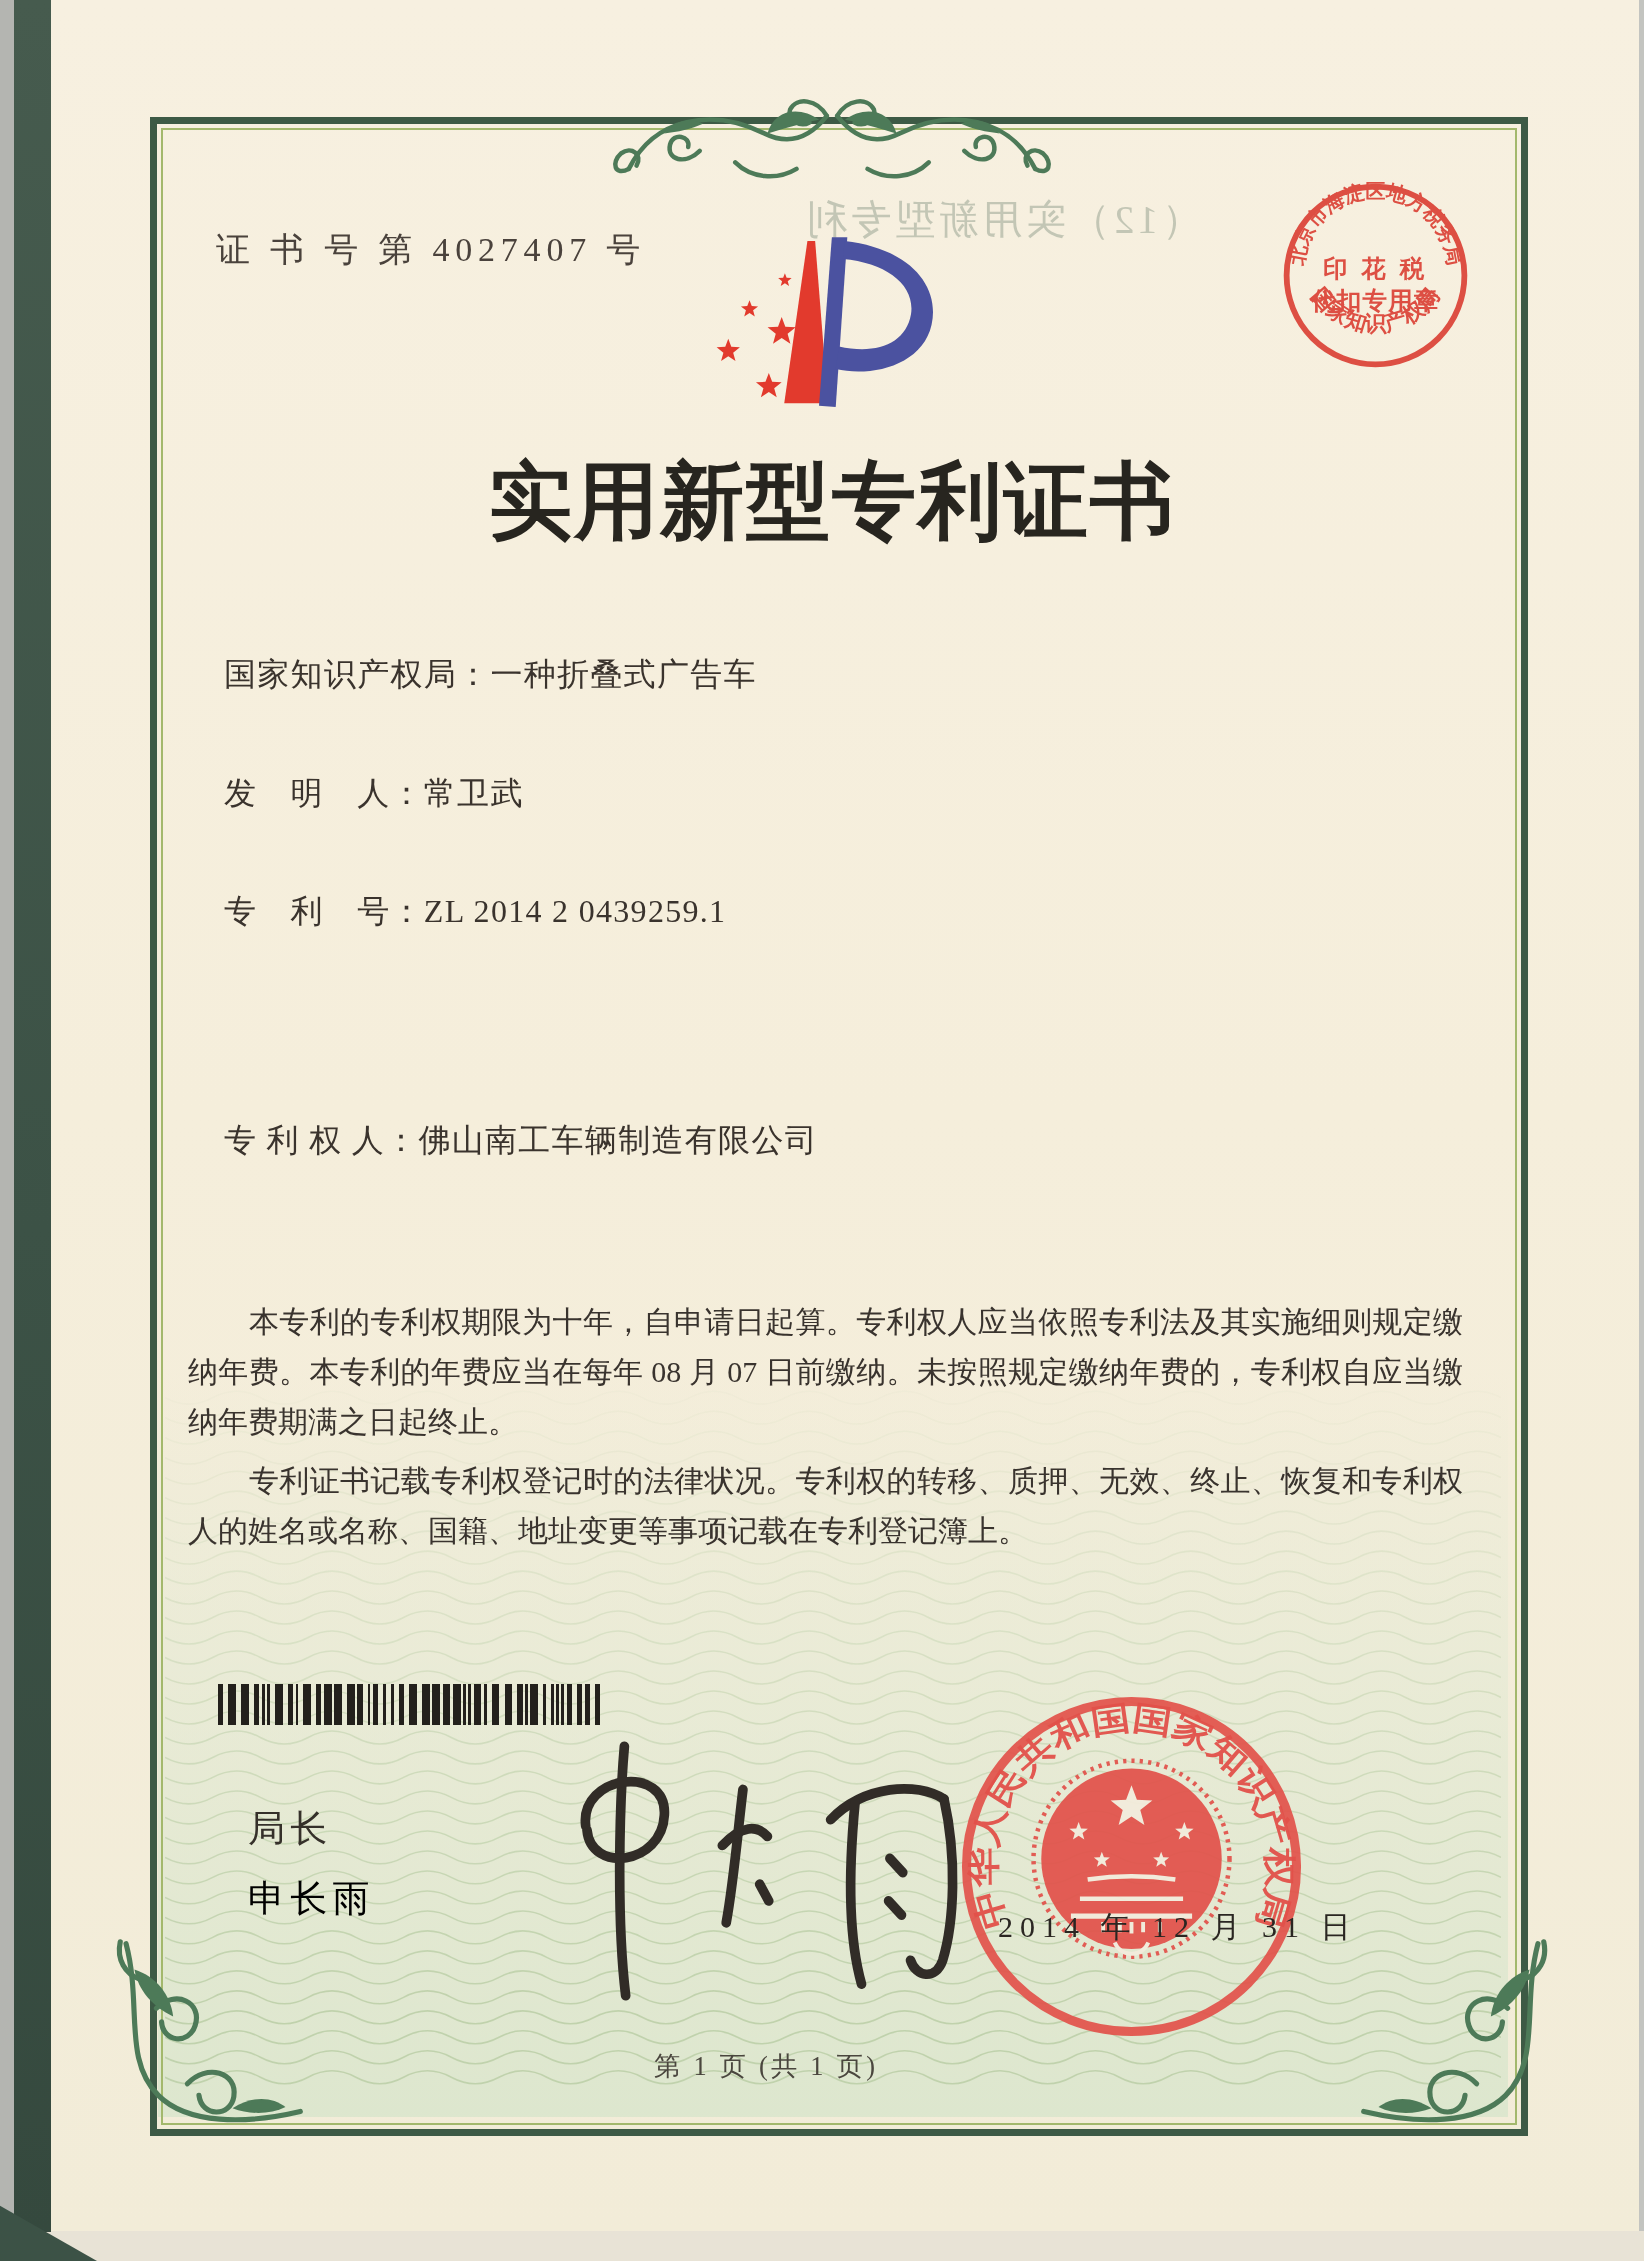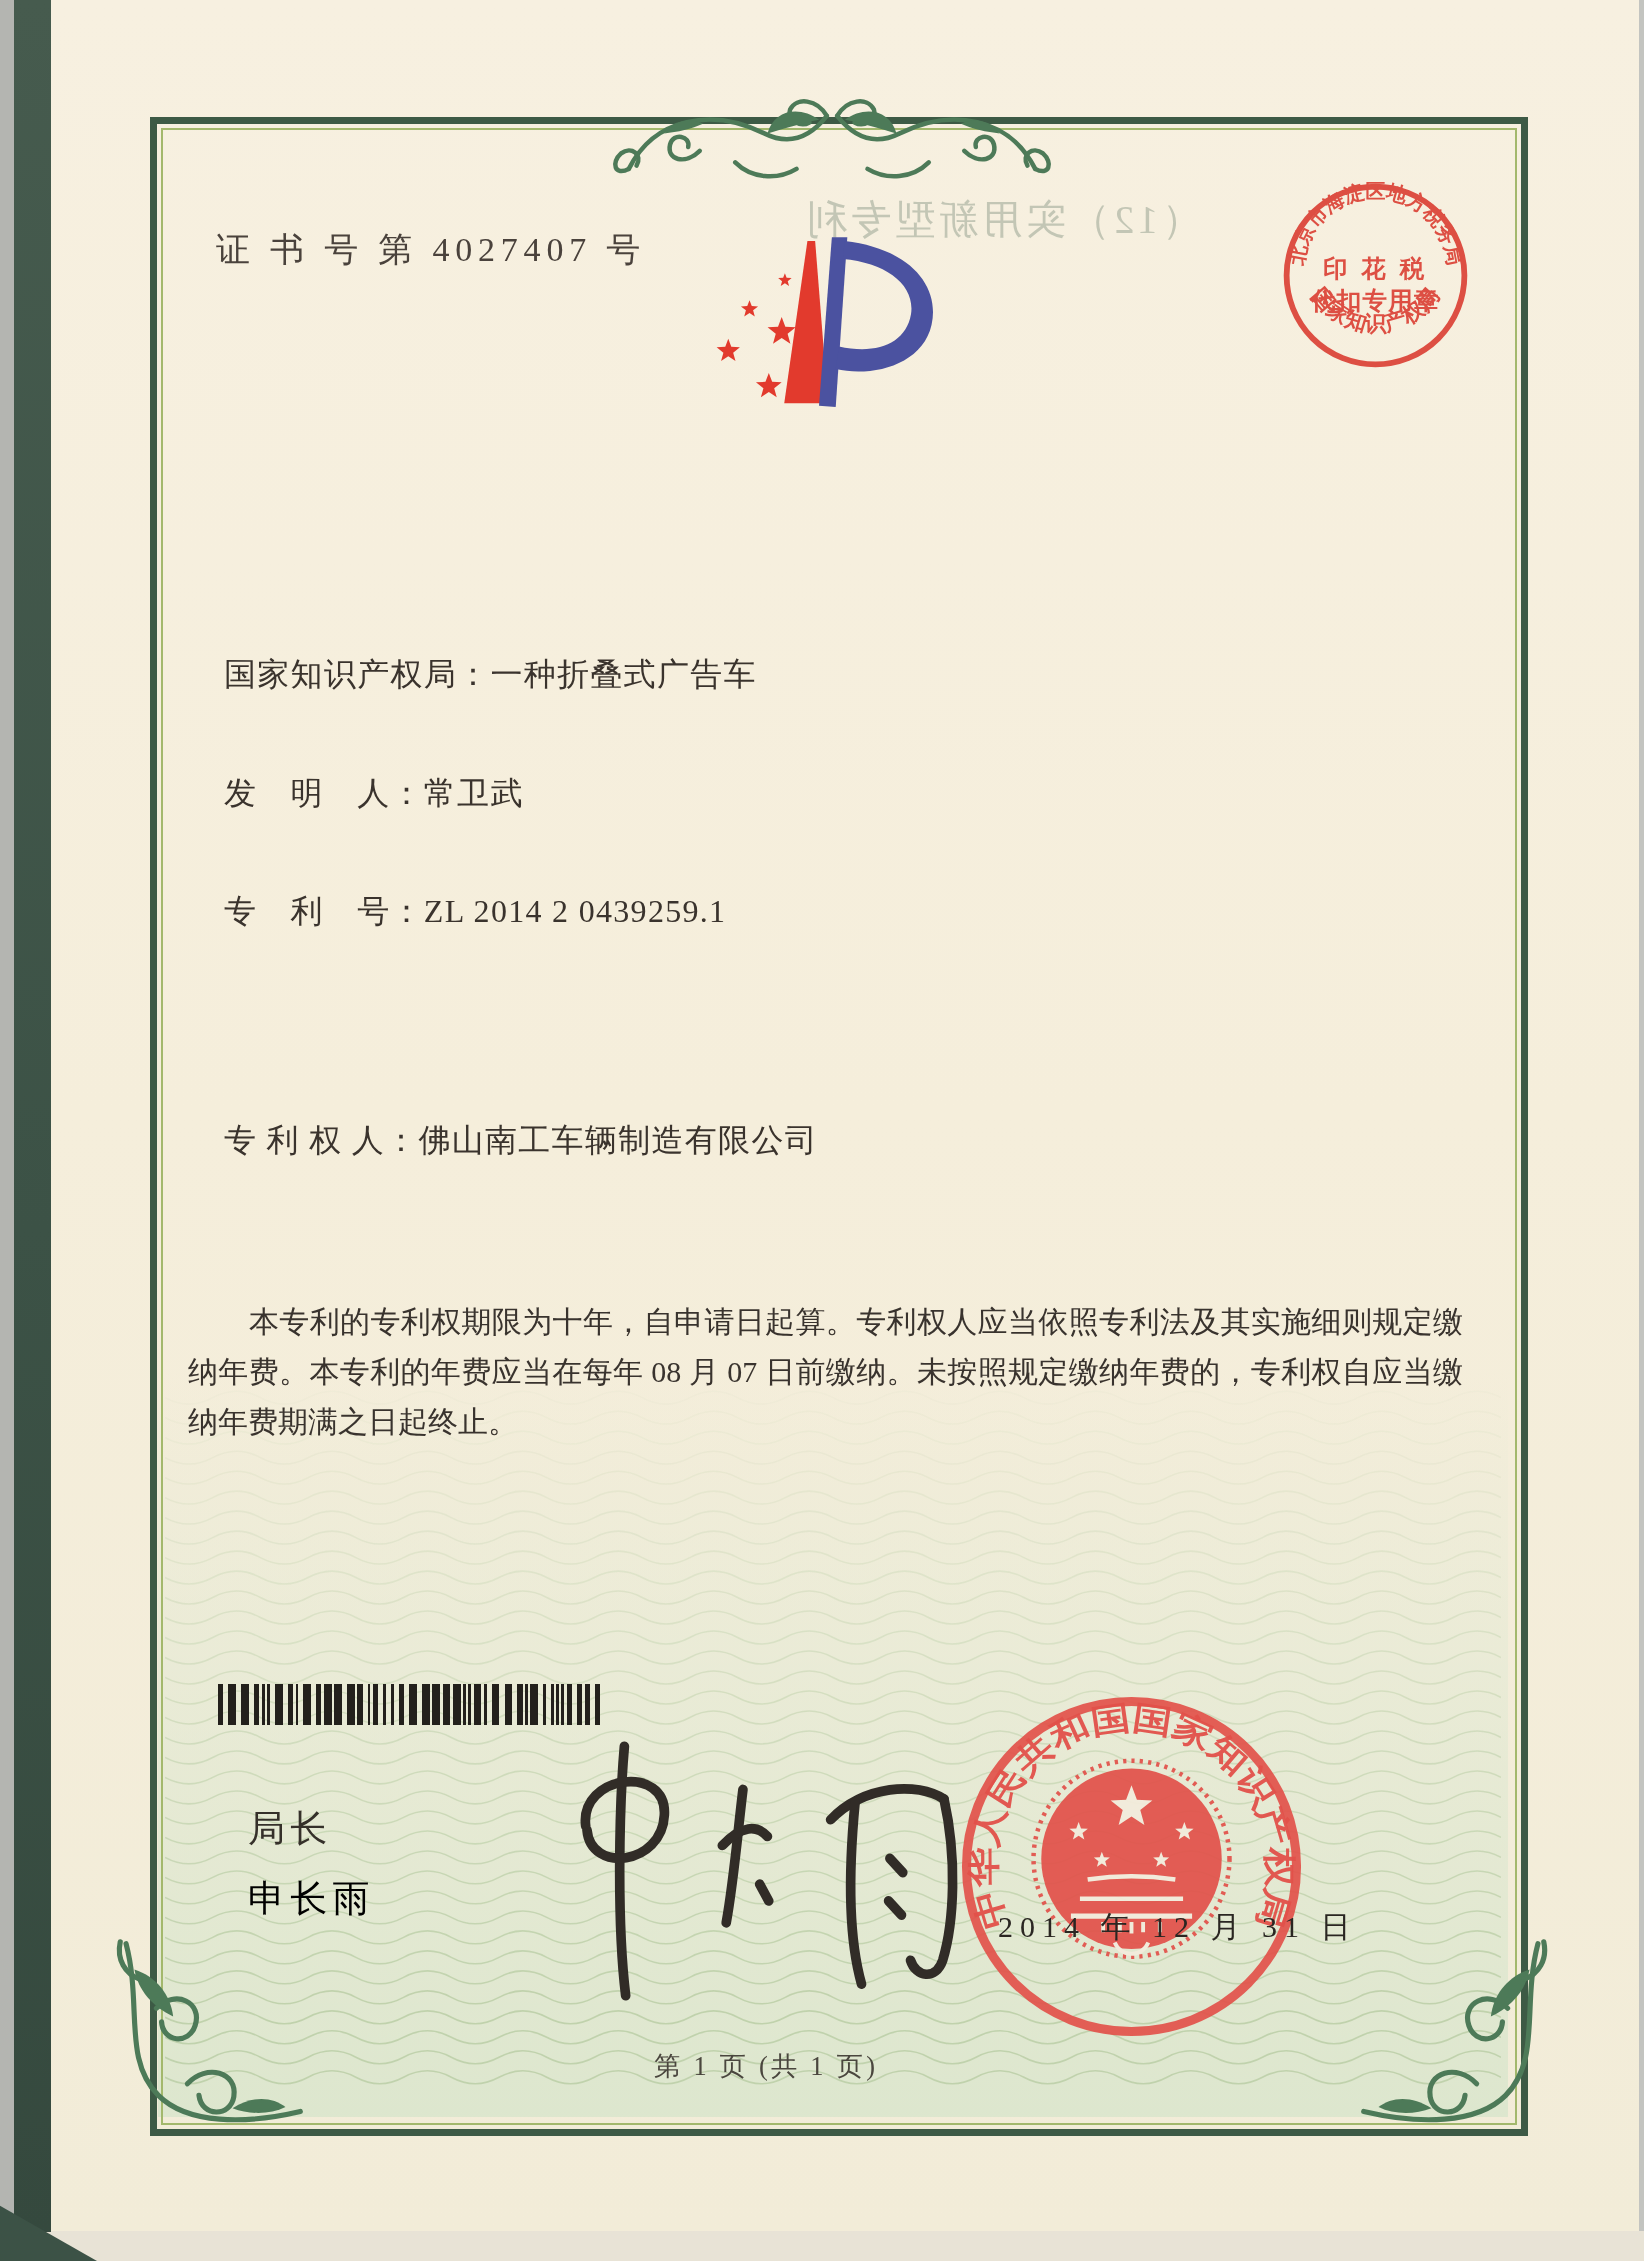--- a/index.html
+++ b/index.html
@@ -142,20 +142,21 @@
     <path d="M206,14 C310,26 354,86 341,144 C327,207 248,226 192,213 L197,178 C255,191 301,174 309,128 C316,83 272,48 203,42 Z" fill="#4b52a0"></path>
     <g id="logo-stars" fill="#e23a2d">
         <polygon points="113.0,64.0 115.7,71.3 123.5,71.6 117.4,76.4 119.5,83.9 113.0,79.6 106.5,83.9 108.6,76.4 102.5,71.6 110.3,71.3"></polygon>
         <polygon points="58.0,106.0 61.5,115.2 71.3,115.7 63.6,121.8 66.2,131.3 58.0,125.9 49.8,131.3 52.4,121.8 44.7,115.7 54.5,115.2"></polygon>
         <polygon points="108.0,132.0 113.7,147.2 129.9,147.9 117.2,158.0 121.5,173.6 108.0,164.7 94.5,173.6 98.8,158.0 86.1,147.9 102.3,147.2"></polygon>
         <polygon points="25.0,166.0 29.7,178.5 43.1,179.1 32.6,187.5 36.2,200.4 25.0,193.0 13.8,200.4 17.4,187.5 6.9,179.1 20.3,178.5"></polygon>
         <polygon points="88.0,219.0 93.2,232.9 108.0,233.5 96.4,242.7 100.3,257.0 88.0,248.8 75.7,257.0 79.6,242.7 68.0,233.5 82.8,232.9"></polygon>
       </g>
   </svg>
 
+  <div class="title">实用新型专利证书</div>
 
   <svg class="abs z6" style="left:1266px;top:166px" width="219" height="219" viewBox="0 0 340 340" font-family="Liberation Serif, DejaVu Serif, serif">
     <circle cx="170" cy="170" r="138" fill="none" stroke="#dd4f43" stroke-width="9"></circle>
     <defs>
       <path id="taxTopArc" d="M 60,182 A 112,112 0 1 1 280,182"></path>
       <path id="taxBottomArc" d="M 54,160 A 118,118 0 0 0 286,160"></path>
     </defs>
     <text font-size="31" fill="#dd4f43" font-weight="bold">
       <textPath href="#taxTopArc" startOffset="50%" text-anchor="middle">北京市海淀区地方税务局</textPath>
     </text>
@@ -166,20 +167,21 @@
     </text>
   </svg>
 
   <div class="field" style="top:653px"><span>国家知识产权局：</span><span>一种折叠式广告车</span></div>
   <div class="field" style="top:772px"><span>发　明　人：</span><span>常卫武</span></div>
   <div class="field" style="top:890px"><span>专　利　号：</span><span>ZL 2014 2 0439259.1</span></div>
   <div class="field" style="top:1119px"><span>专 利 权 人：</span><span>佛山南工车辆制造有限公司</span></div>
 
   <div class="paras">
     <p>本专利的专利权期限为十年，自申请日起算。专利权人应当依照专利法及其实施细则规定缴纳年费。本专利的年费应当在每年 08 月 07 日前缴纳。未按照规定缴纳年费的，专利权自应当缴纳年费期满之日起终止。</p>
+    <p>专利证书记载专利权登记时的法律状况。专利权的转移、质押、无效、终止、恢复和专利权人的姓名或名称、国籍、地址变更等事项记载在专利登记簿上。</p>
   </div>
 
   <div id="barcode">
       <div style="width: 5.2px; margin-right: 5.2px; background: rgb(35, 32, 28);"></div>
       <div style="width: 7.7px; margin-right: 5.2px; background: rgb(35, 32, 28);"></div>
       <div style="width: 7.7px; margin-right: 5.2px; background: rgb(35, 32, 28);"></div>
       <div style="width: 5.2px; margin-right: 2.6px; background: rgb(35, 32, 28);"></div>
       <div style="width: 2.6px; margin-right: 2.6px; background: rgb(35, 32, 28);"></div>
       <div style="width: 2.6px; margin-right: 5.2px; background: rgb(35, 32, 28);"></div>
       <div style="width: 7.7px; margin-right: 5.2px; background: rgb(35, 32, 28);"></div>

